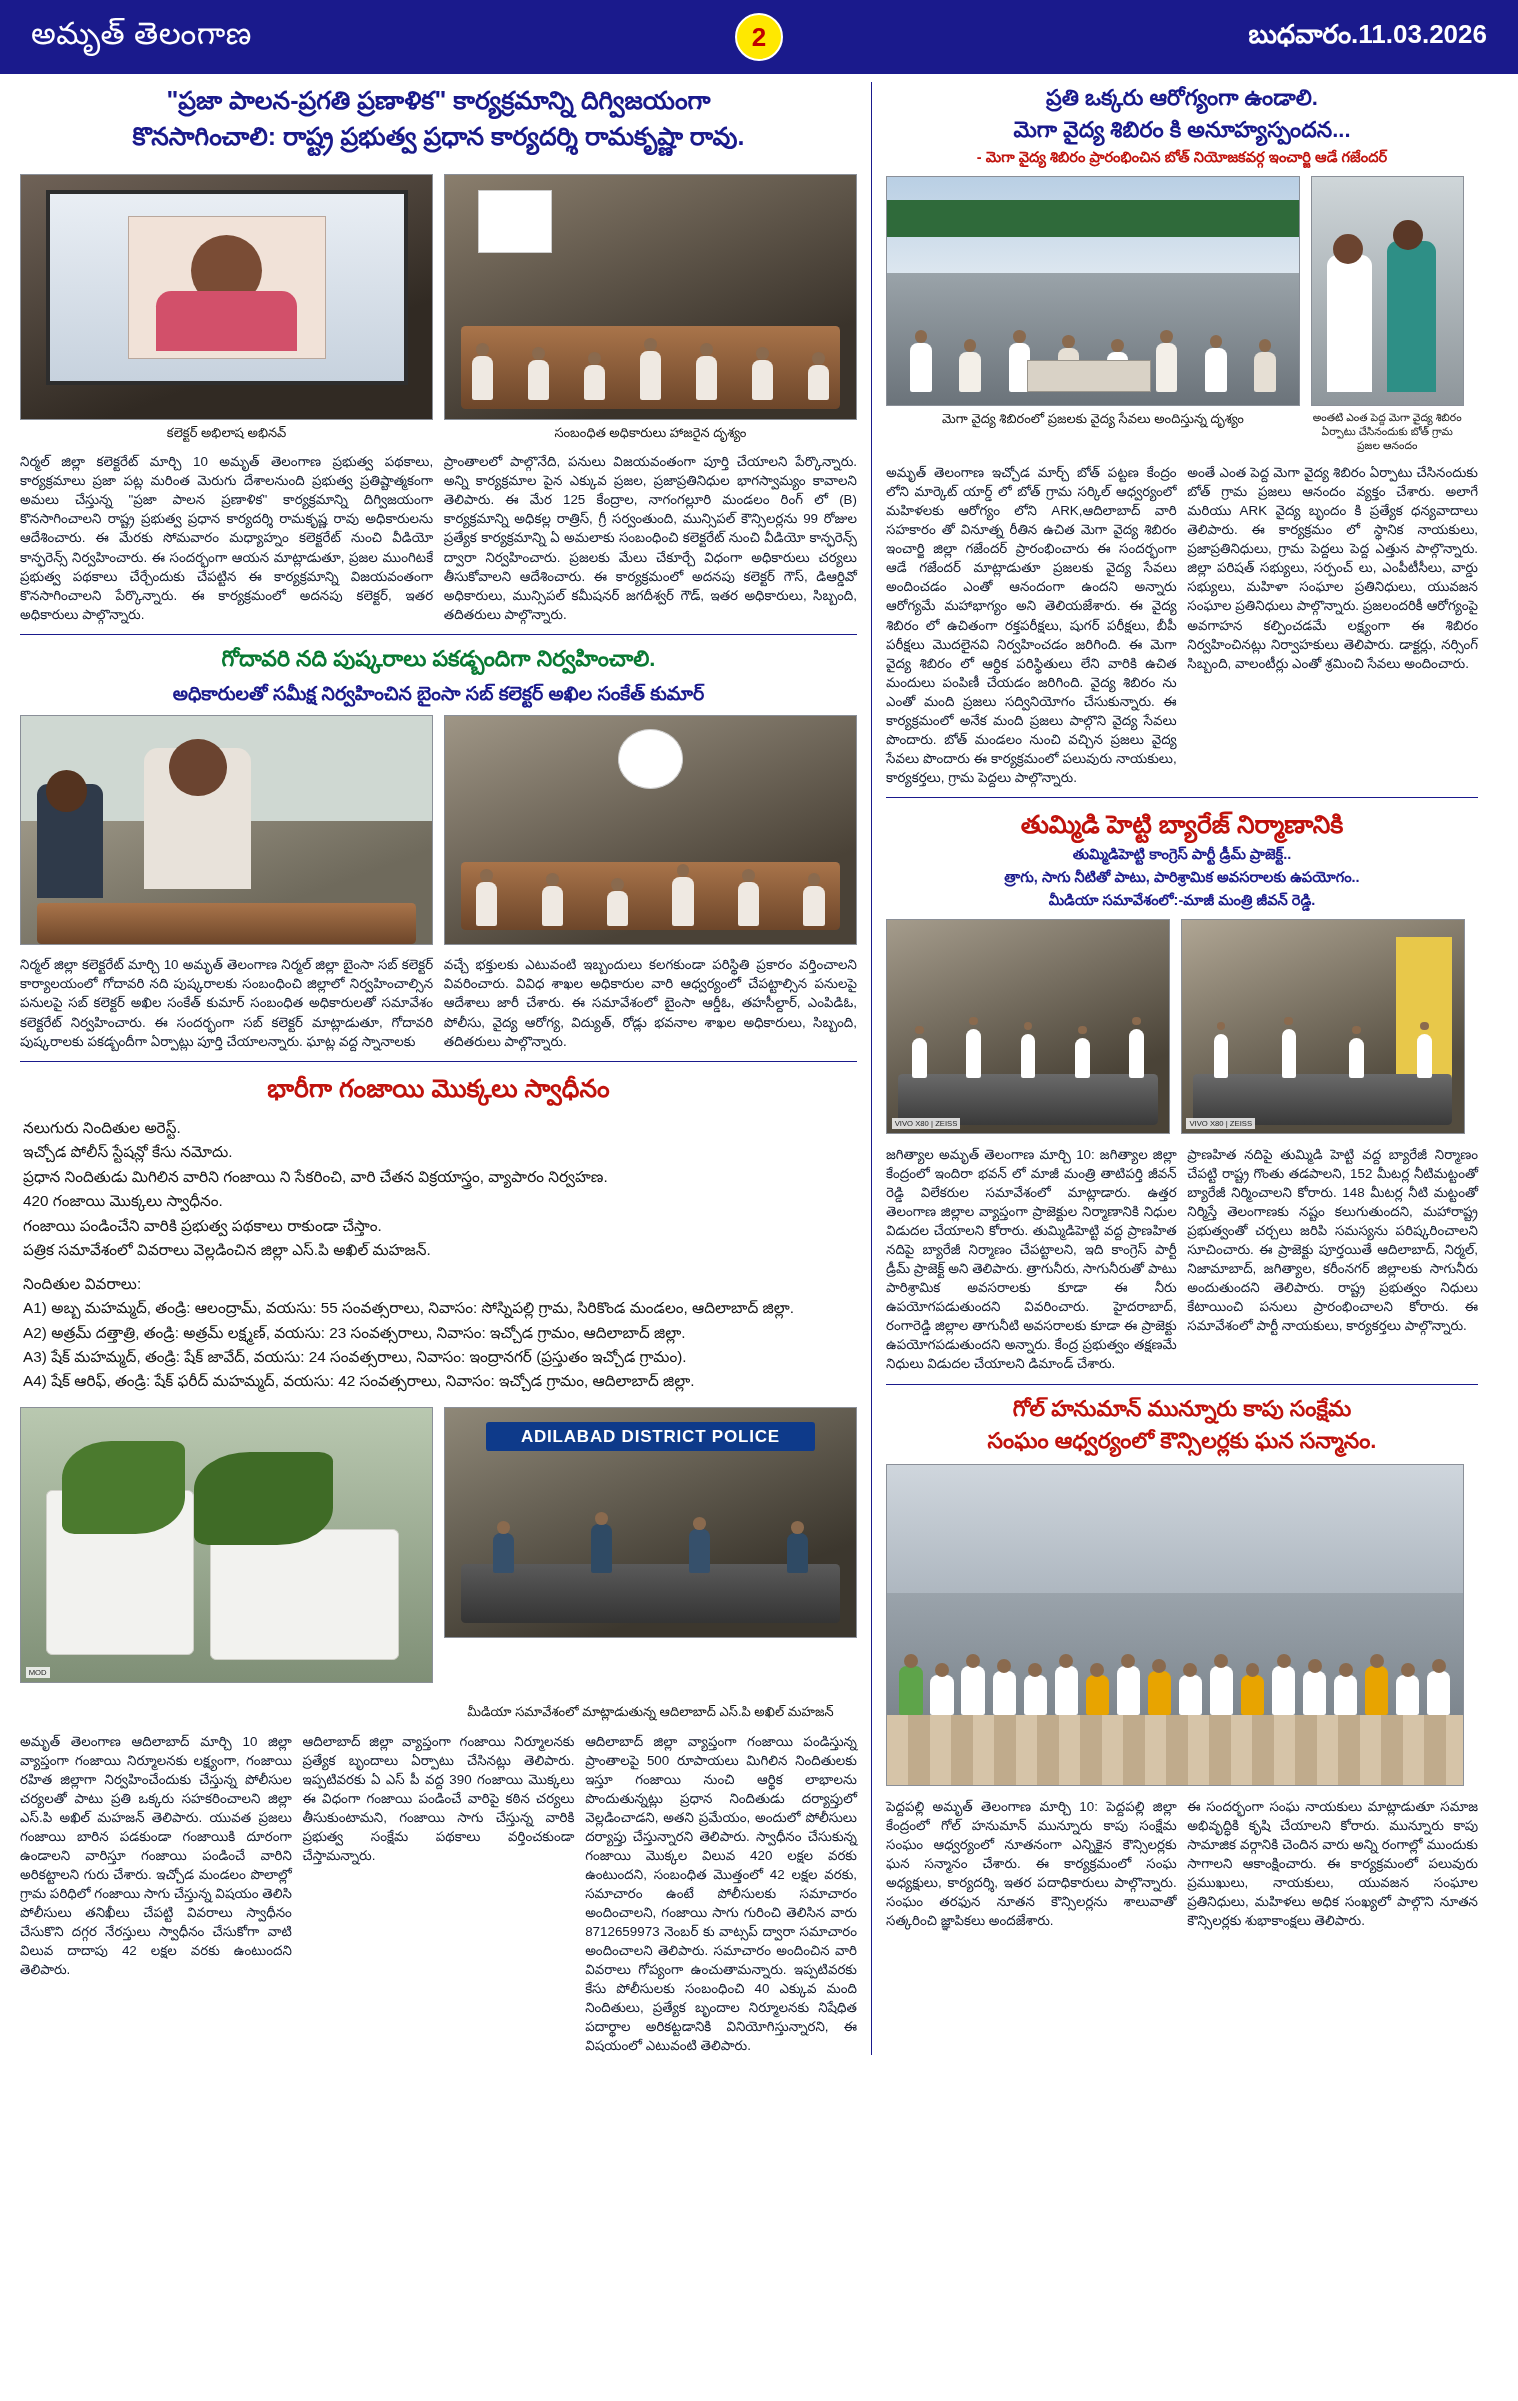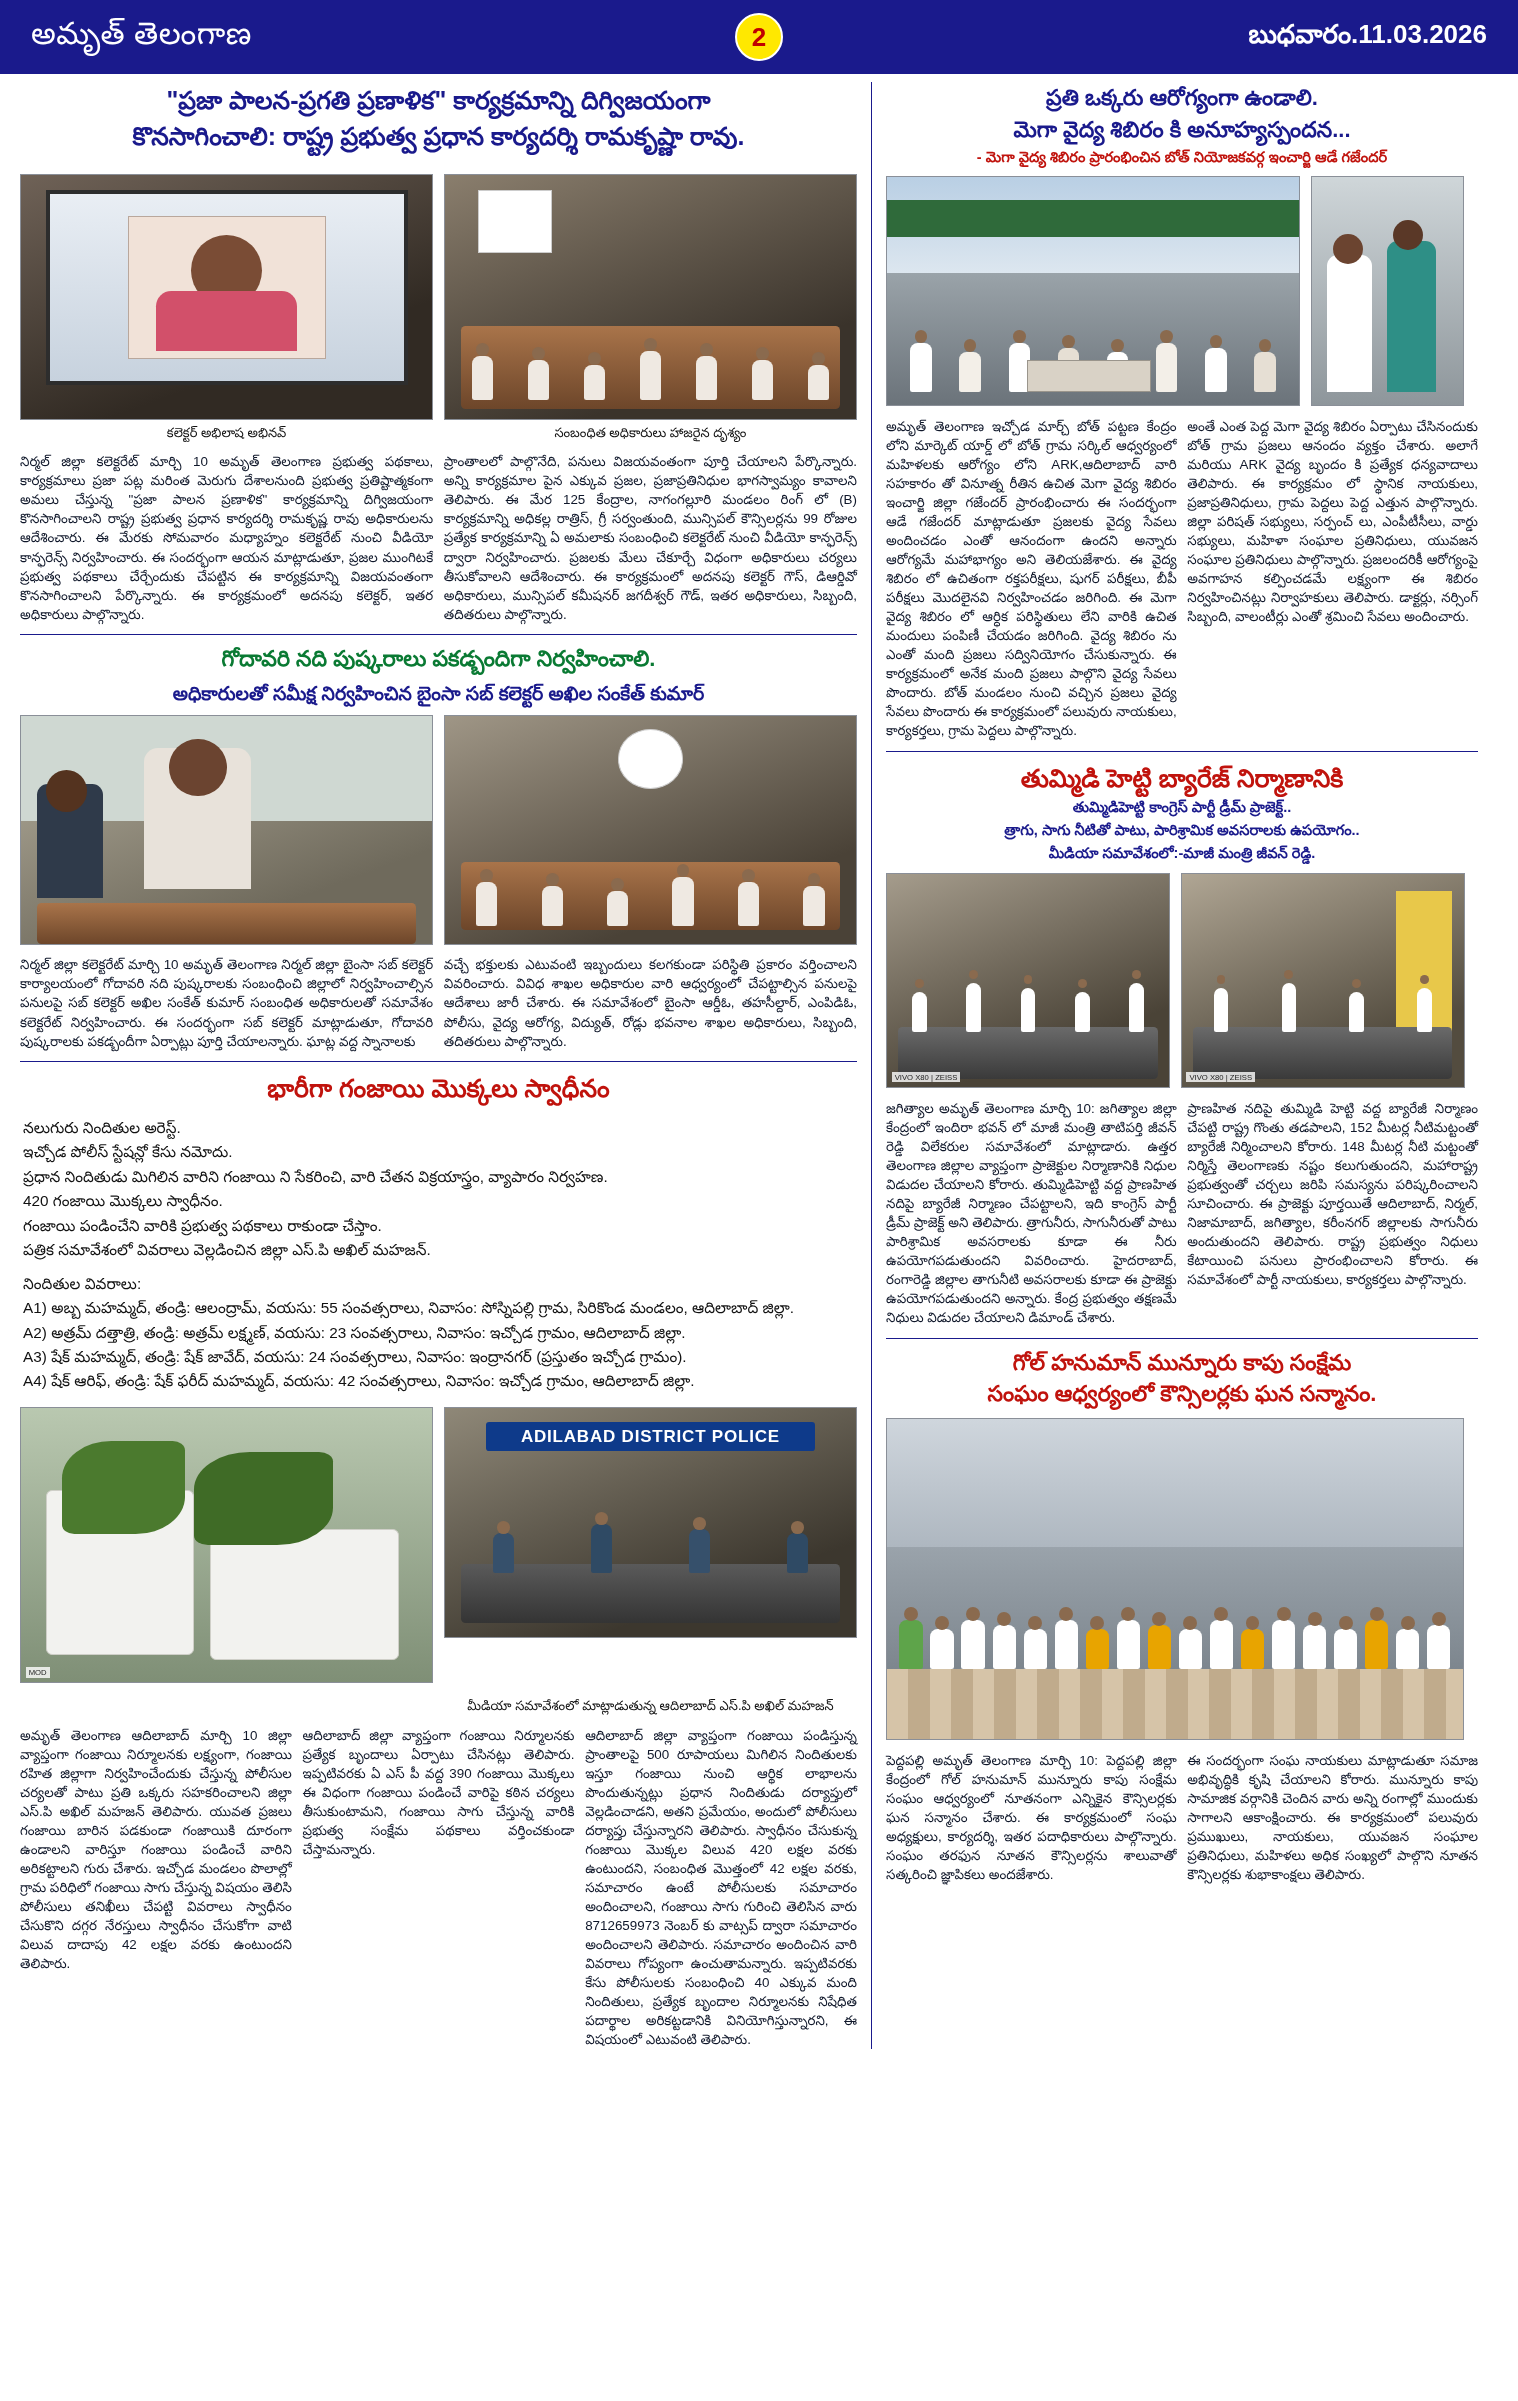--- a/index.html
+++ b/index.html
@@ -329,21 +329,21 @@
                 </div>
               <div class="p h2" style="background:#36506b;">
                   <div class="head"></div>
                 </div>
               <div class="p h3" style="background:#2f4a64;">
                   <div class="head"></div>
                 </div>
             </div>
           </div>
         </div>
-        <div class="photo-row" style="margin-top:12px;">
+        <div class="photo-row" style="margin-top:18px;">
           <div style="width:414px;"></div>
           <div style="width:414px;">
               <div class="caption">మీడియా సమావేశంలో మాట్లాడుతున్న ఆదిలాబాద్ ఎస్.పి అఖిల్ మహజన్</div>
             </div>
         </div>
 
         <div class="photo-row txt-block">
           <div style="width:279px;">
               <p class="txt">అమృత్ తెలంగాణ ఆదిలాబాద్ మార్చి 10 జిల్లా వ్యాప్తంగా గంజాయి నిర్మూలనకు లక్ష్యంగా, గంజాయి రహిత జిల్లాగా నిర్వహించేందుకు చేస్తున్న పోలీసుల చర్యలతో పాటు ప్రతి ఒక్కరు సహకరించాలని జిల్లా ఎస్.పి అఖిల్ మహజన్ తెలిపారు. యువత ప్రజలు గంజాయి బారిన పడకుండా గంజాయికి దూరంగా ఉండాలని వారిస్తూ గంజాయి పండించే వారిని అరికట్టాలని గురు చేశారు. ఇచ్చోడ మండలం పొలాల్లో గ్రామ పరిధిలో గంజాయి సాగు చేస్తున్న విషయం తెలిసి పోలీసులు తనిఖీలు చేపట్టి వివరాలు స్వాధీనం చేసుకొని దగ్గర నేరస్తులు స్వాధీనం చేసుకోగా వాటి విలువ దాదాపు 42 లక్షల వరకు ఉంటుందని తెలిపారు.</p>
             </div>
@@ -399,20 +399,28 @@
             <div style="position:absolute;left:34%;bottom:6%;width:30%;height:14%;background:#d9d2c6;border:0.8px solid #9a958c;"></div>
           </div>
           <div class="photo" style="width:153px;height:230px;">
             <div style="position:absolute;inset:0;background:linear-gradient(#cfd6d9,#8e969b);"></div>
             <div style="position:absolute;left:10%;bottom:6%;width:30%;height:60%;background:#fff;border-radius:10.7px 10.7px 0 0;"></div>
             <div style="position:absolute;left:50%;bottom:6%;width:32%;height:66%;background:#2e8f86;border-radius:10.7px 10.7px 0 0;"></div>
             <div style="position:absolute;left:14%;bottom:62%;width:20%;padding-top:20%;border-radius:50%;background:#6b4430;"></div>
             <div style="position:absolute;left:54%;bottom:68%;width:20%;padding-top:20%;border-radius:50%;background:#5a3827;"></div>
           </div>
         </div>
+        <div class="photo-row" style="margin-top:1.5px;">
+          <div style="width:414px;">
+              <div class="caption">మెగా వైద్య శిబిరంలో ప్రజలకు వైద్య సేవలు అందిస్తున్న దృశ్యం</div>
+            </div>
+          <div style="width:153px;">
+              <div class="caption" style="font-size:10.7px;">అంతటి ఎంత పెద్ద మెగా వైద్య శిబిరం ఏర్పాటు చేసినందుకు బోత్ గ్రామ ప్రజల ఆనందం</div>
+            </div>
+        </div>
 
         <div class="photo-row txt-block">
           <div style="width:293px;">
               <p class="txt">అమృత్ తెలంగాణ ఇచ్చోడ మార్చ్ బోత్ పట్టణ కేంద్రం లోని మార్కెట్ యార్డ్ లో బోత్ గ్రామ సర్కిల్ ఆధ్వర్యంలో మహిళలకు ఆరోగ్యం లోని ARK,ఆదిలాబాద్ వారి సహకారం తో వినూత్న రీతిన ఉచిత మెగా వైద్య శిబిరం ఇంచార్జి జిల్లా గజేందర్ ప్రారంభించారు ఈ సందర్భంగా ఆడే గజేందర్ మాట్లాడుతూ ప్రజలకు వైద్య సేవలు అందించడం ఎంతో ఆనందంగా ఉందని అన్నారు ఆరోగ్యమే మహాభాగ్యం అని తెలియజేశారు. ఈ వైద్య శిబిరం లో ఉచితంగా రక్తపరీక్షలు, షుగర్ పరీక్షలు, బీపీ పరీక్షలు మొదలైనవి నిర్వహించడం జరిగింది. ఈ మెగా వైద్య శిబిరం లో ఆర్ధిక పరిస్థితులు లేని వారికి ఉచిత మందులు పంపిణీ చేయడం జరిగింది. వైద్య శిబిరం ను ఎంతో మంది ప్రజలు సద్వినియోగం చేసుకున్నారు. ఈ కార్యక్రమంలో అనేక మంది ప్రజలు పాల్గొని వైద్య సేవలు పొందారు. బోత్ మండలం నుంచి వచ్చిన ప్రజలు వైద్య సేవలు పొందారు ఈ కార్యక్రమంలో పలువురు నాయకులు, కార్యకర్తలు, గ్రామ పెద్దలు పాల్గొన్నారు.</p>
             </div>
           <div style="width:293px;">
               <p class="txt">అంతే ఎంత పెద్ద మెగా వైద్య శిబిరం ఏర్పాటు చేసినందుకు బోత్ గ్రామ ప్రజలు ఆనందం వ్యక్తం చేశారు. అలాగే మరియు ARK వైద్య బృందం కి ప్రత్యేక ధన్యవాదాలు తెలిపారు. ఈ కార్యక్రమం లో స్థానిక నాయకులు, ప్రజాప్రతినిధులు, గ్రామ పెద్దలు పెద్ద ఎత్తున పాల్గొన్నారు. జిల్లా పరిషత్ సభ్యులు, సర్పంచ్ లు, ఎంపీటీసీలు, వార్డు సభ్యులు, మహిళా సంఘాల ప్రతినిధులు, యువజన సంఘాల ప్రతినిధులు పాల్గొన్నారు. ప్రజలందరికీ ఆరోగ్యంపై అవగాహన కల్పించడమే లక్ష్యంగా ఈ శిబిరం నిర్వహించినట్లు నిర్వాహకులు తెలిపారు. డాక్టర్లు, నర్సింగ్ సిబ్బంది, వాలంటీర్లు ఎంతో శ్రమించి సేవలు అందించారు.</p>
             </div>
         </div>
       </div>

